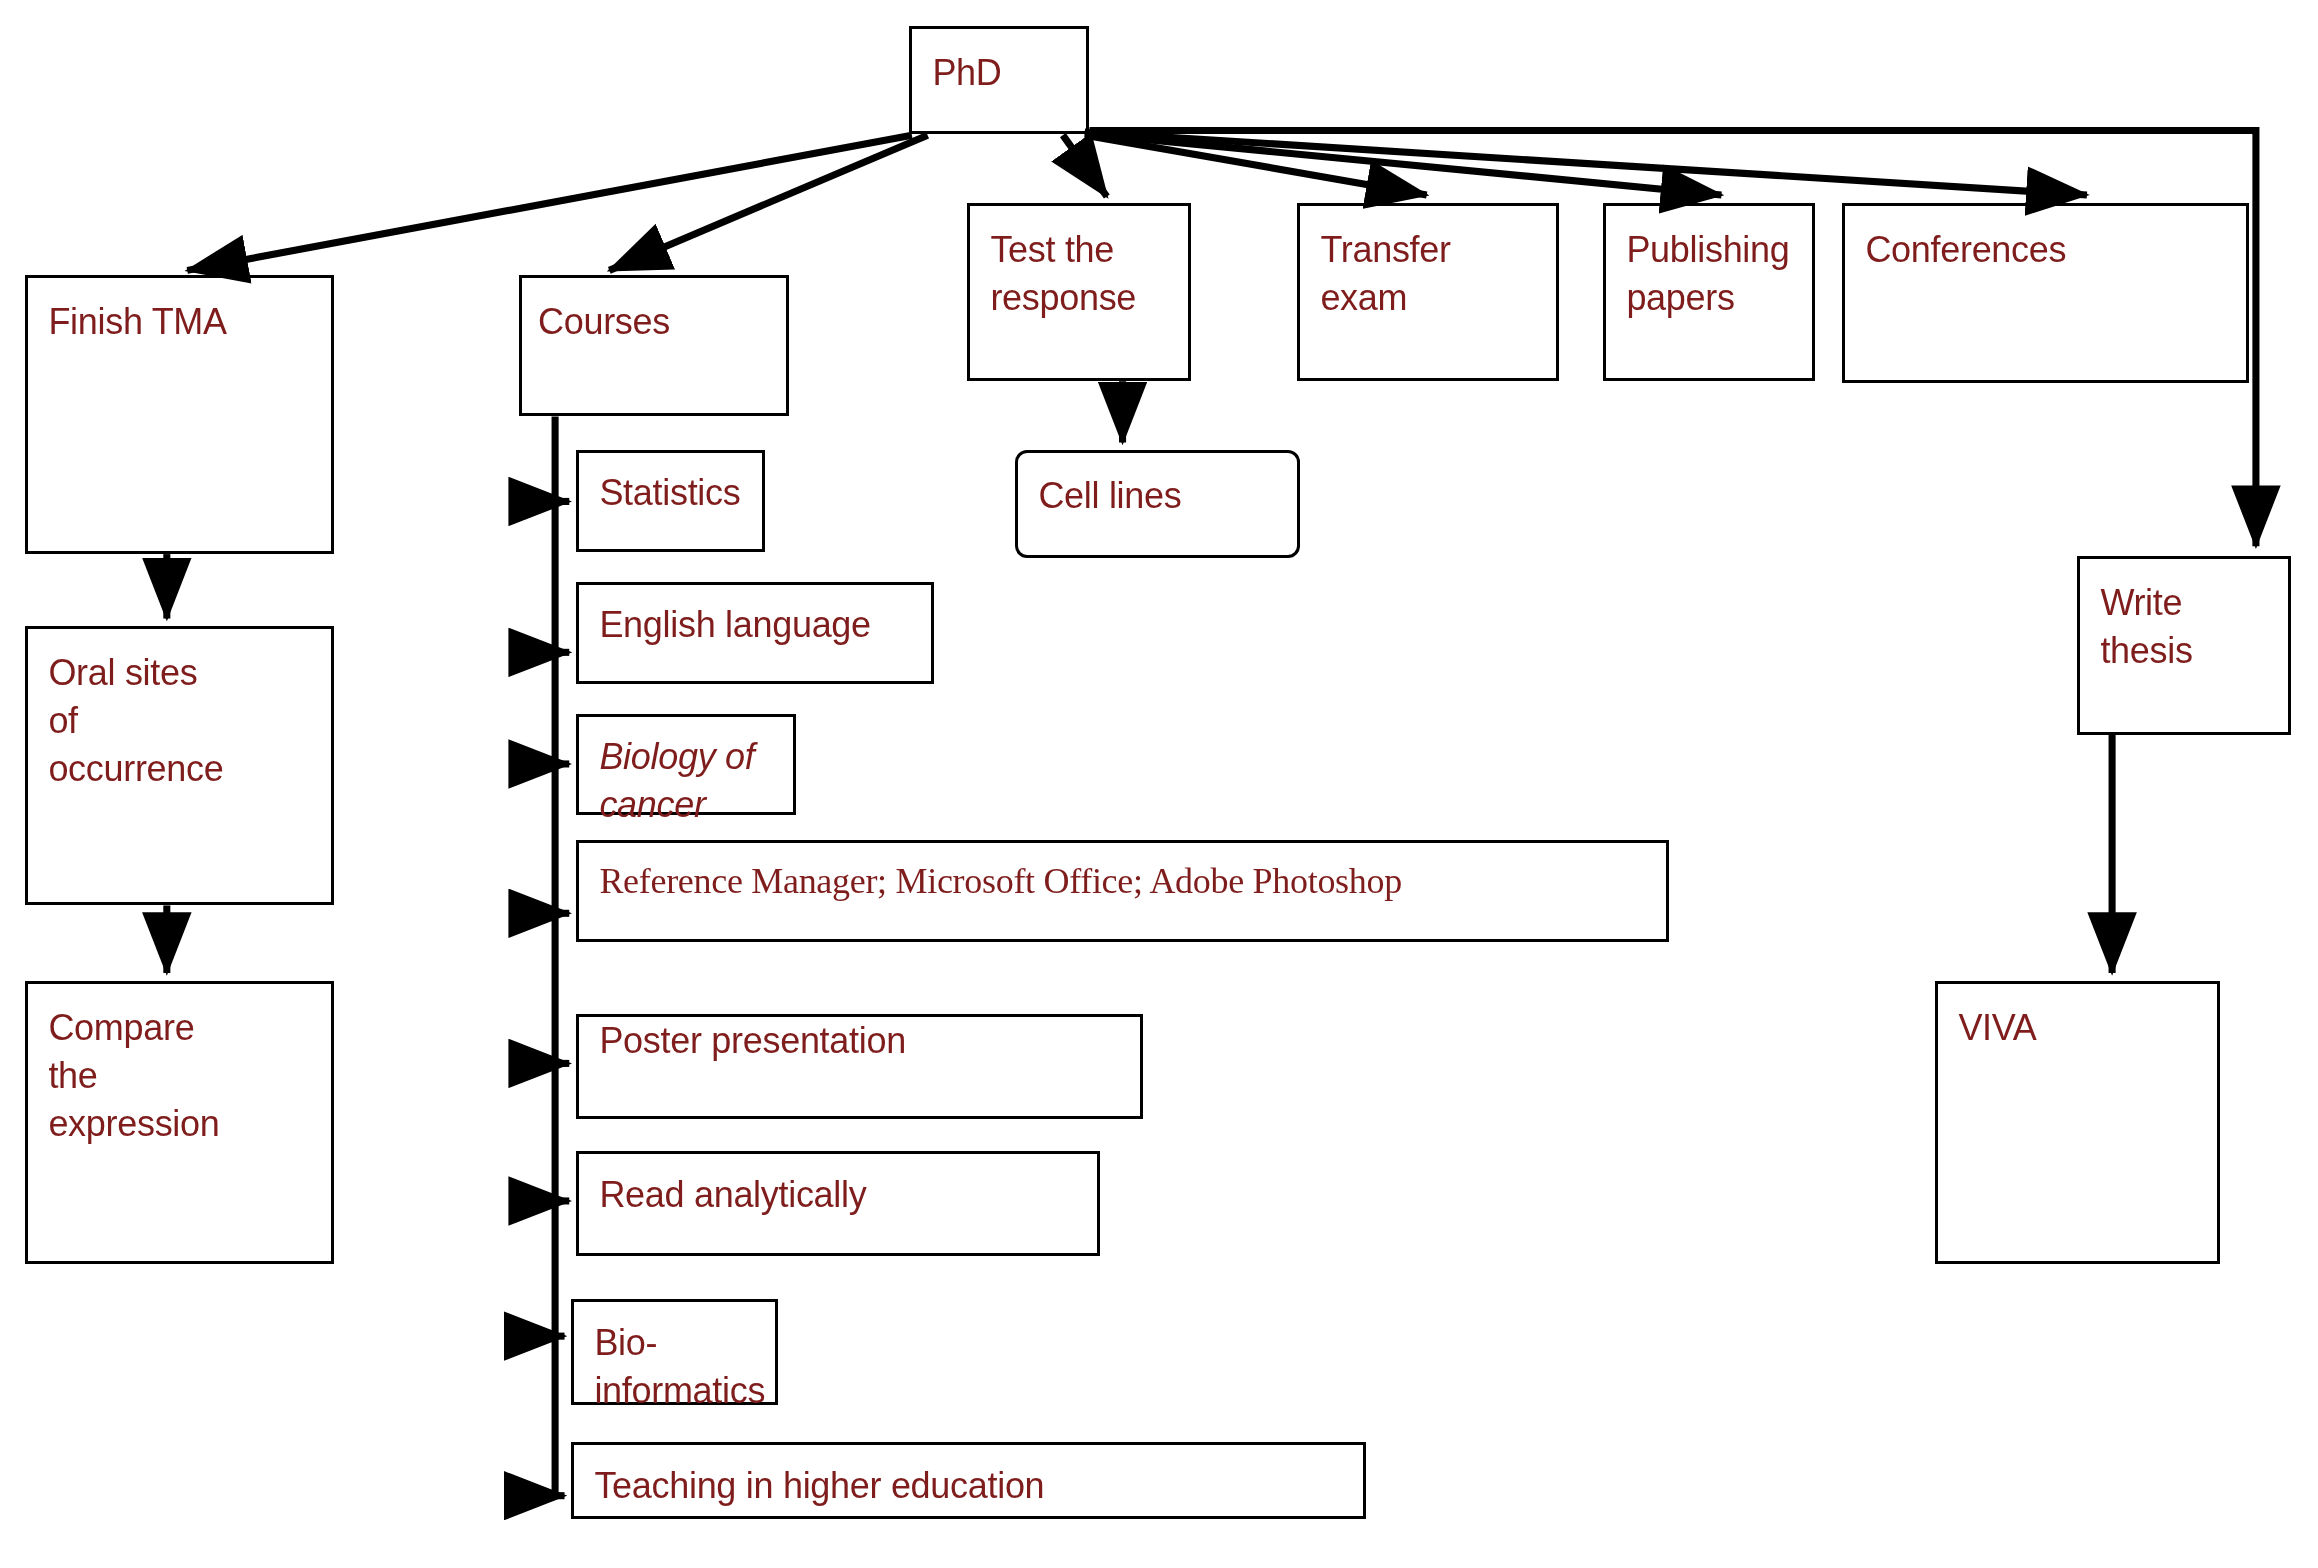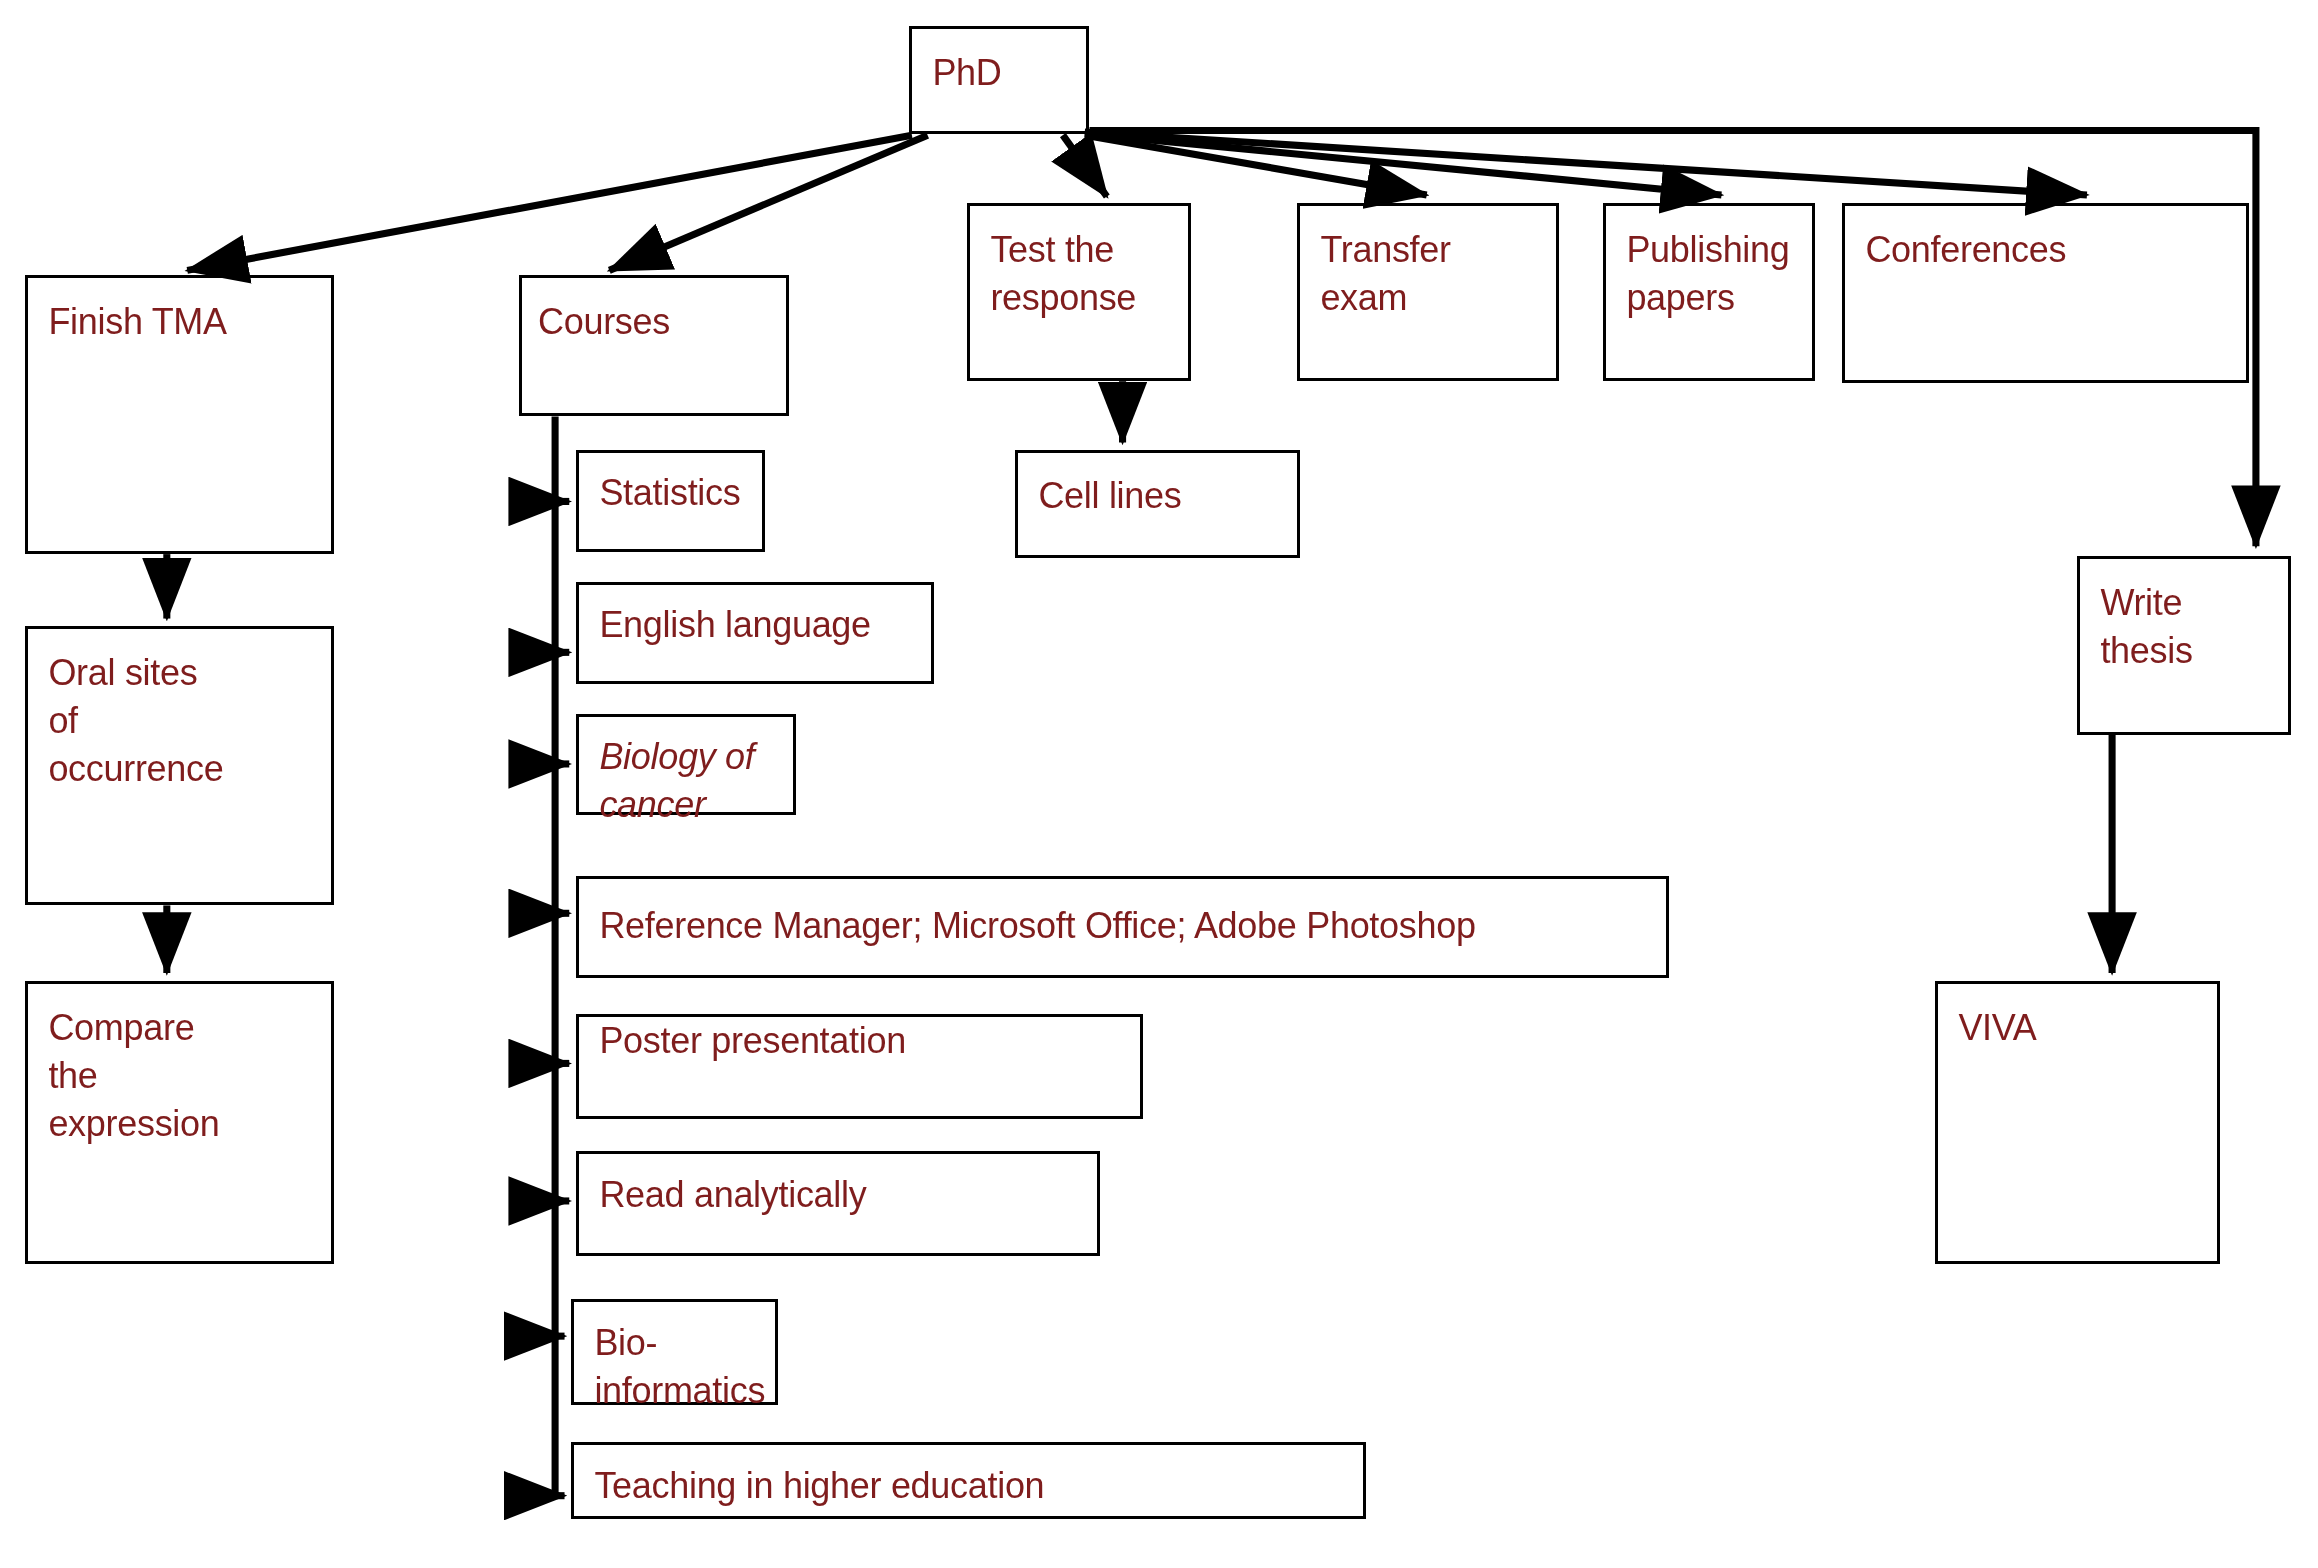--- a/index.html
+++ b/index.html
@@ -86,28 +86,28 @@
   <div class="node" style="left:25px;top:626px;width:309px;height:279px;">Oral sites
 of
 occurrence</div>
   <div class="node" style="left:25px;top:981px;width:309px;height:283px;">Compare
 the
 expression</div>
   <div class="node" style="left:519px;top:275px;width:270px;height:141px;padding-left:16px;">Courses</div>
   <div class="node" style="left:576px;top:450px;width:189px;height:102px;padding-top:15.7px;">Statistics</div>
   <div class="node" style="left:576px;top:582px;width:358px;height:102px;padding-top:15.7px;">English language</div>
   <div class="node" style="left:576px;top:714px;width:220px;height:101px;padding-top:15.7px;font-style:italic;">Biology of cancer</div>
-  <div class="node" style="left:576px;top:876px;width:1093px;height:102px;padding-top:23px;">Reference Manager; Microsoft Office; Adobe Photoshop</div>
+  <div class="node" style="left:576px;top:840px;width:1093px;height:102px;padding-top:15px;font-family:Liberation Serif, serif;">Reference Manager; Microsoft Office; Adobe Photoshop</div>
   <div class="node" style="left:576px;top:1014px;width:567px;height:105px;padding-top:0;">Poster presentation</div>
   <div class="node" style="left:576px;top:1151px;width:524px;height:105px;padding-top:17.3px;">Read analytically</div>
   <div class="node" style="left:571px;top:1299px;width:207px;height:106px;padding-top:17.3px;">Bio-informatics</div>
   <div class="node" style="left:571px;top:1442px;width:795px;height:77px;padding-top:17.3px;">Teaching in higher education</div>
   <div class="node" style="left:967px;top:203px;width:224px;height:178px;">Test the
 response</div>
-  <div class="node" style="left:1015px;top:450px;width:285px;height:108px;padding-top:19px;">Cell lines</div>
+  <div class="node" style="left:1015px;top:450px;width:285px;height:108px;padding-top:19px;border-radius:12px;">Cell lines</div>
   <div class="node" style="left:1297px;top:203px;width:262px;height:178px;">Transfer
 exam</div>
   <div class="node" style="left:1603px;top:203px;width:212px;height:178px;">Publishing
 papers</div>
   <div class="node" style="left:1842px;top:203px;width:407px;height:180px;">Conferences</div>
   <div class="node" style="left:2077px;top:556px;width:214px;height:179px;">Write
 thesis</div>
   <div class="node" style="left:1935px;top:981px;width:285px;height:283px;">VIVA</div>
 
 </div>

